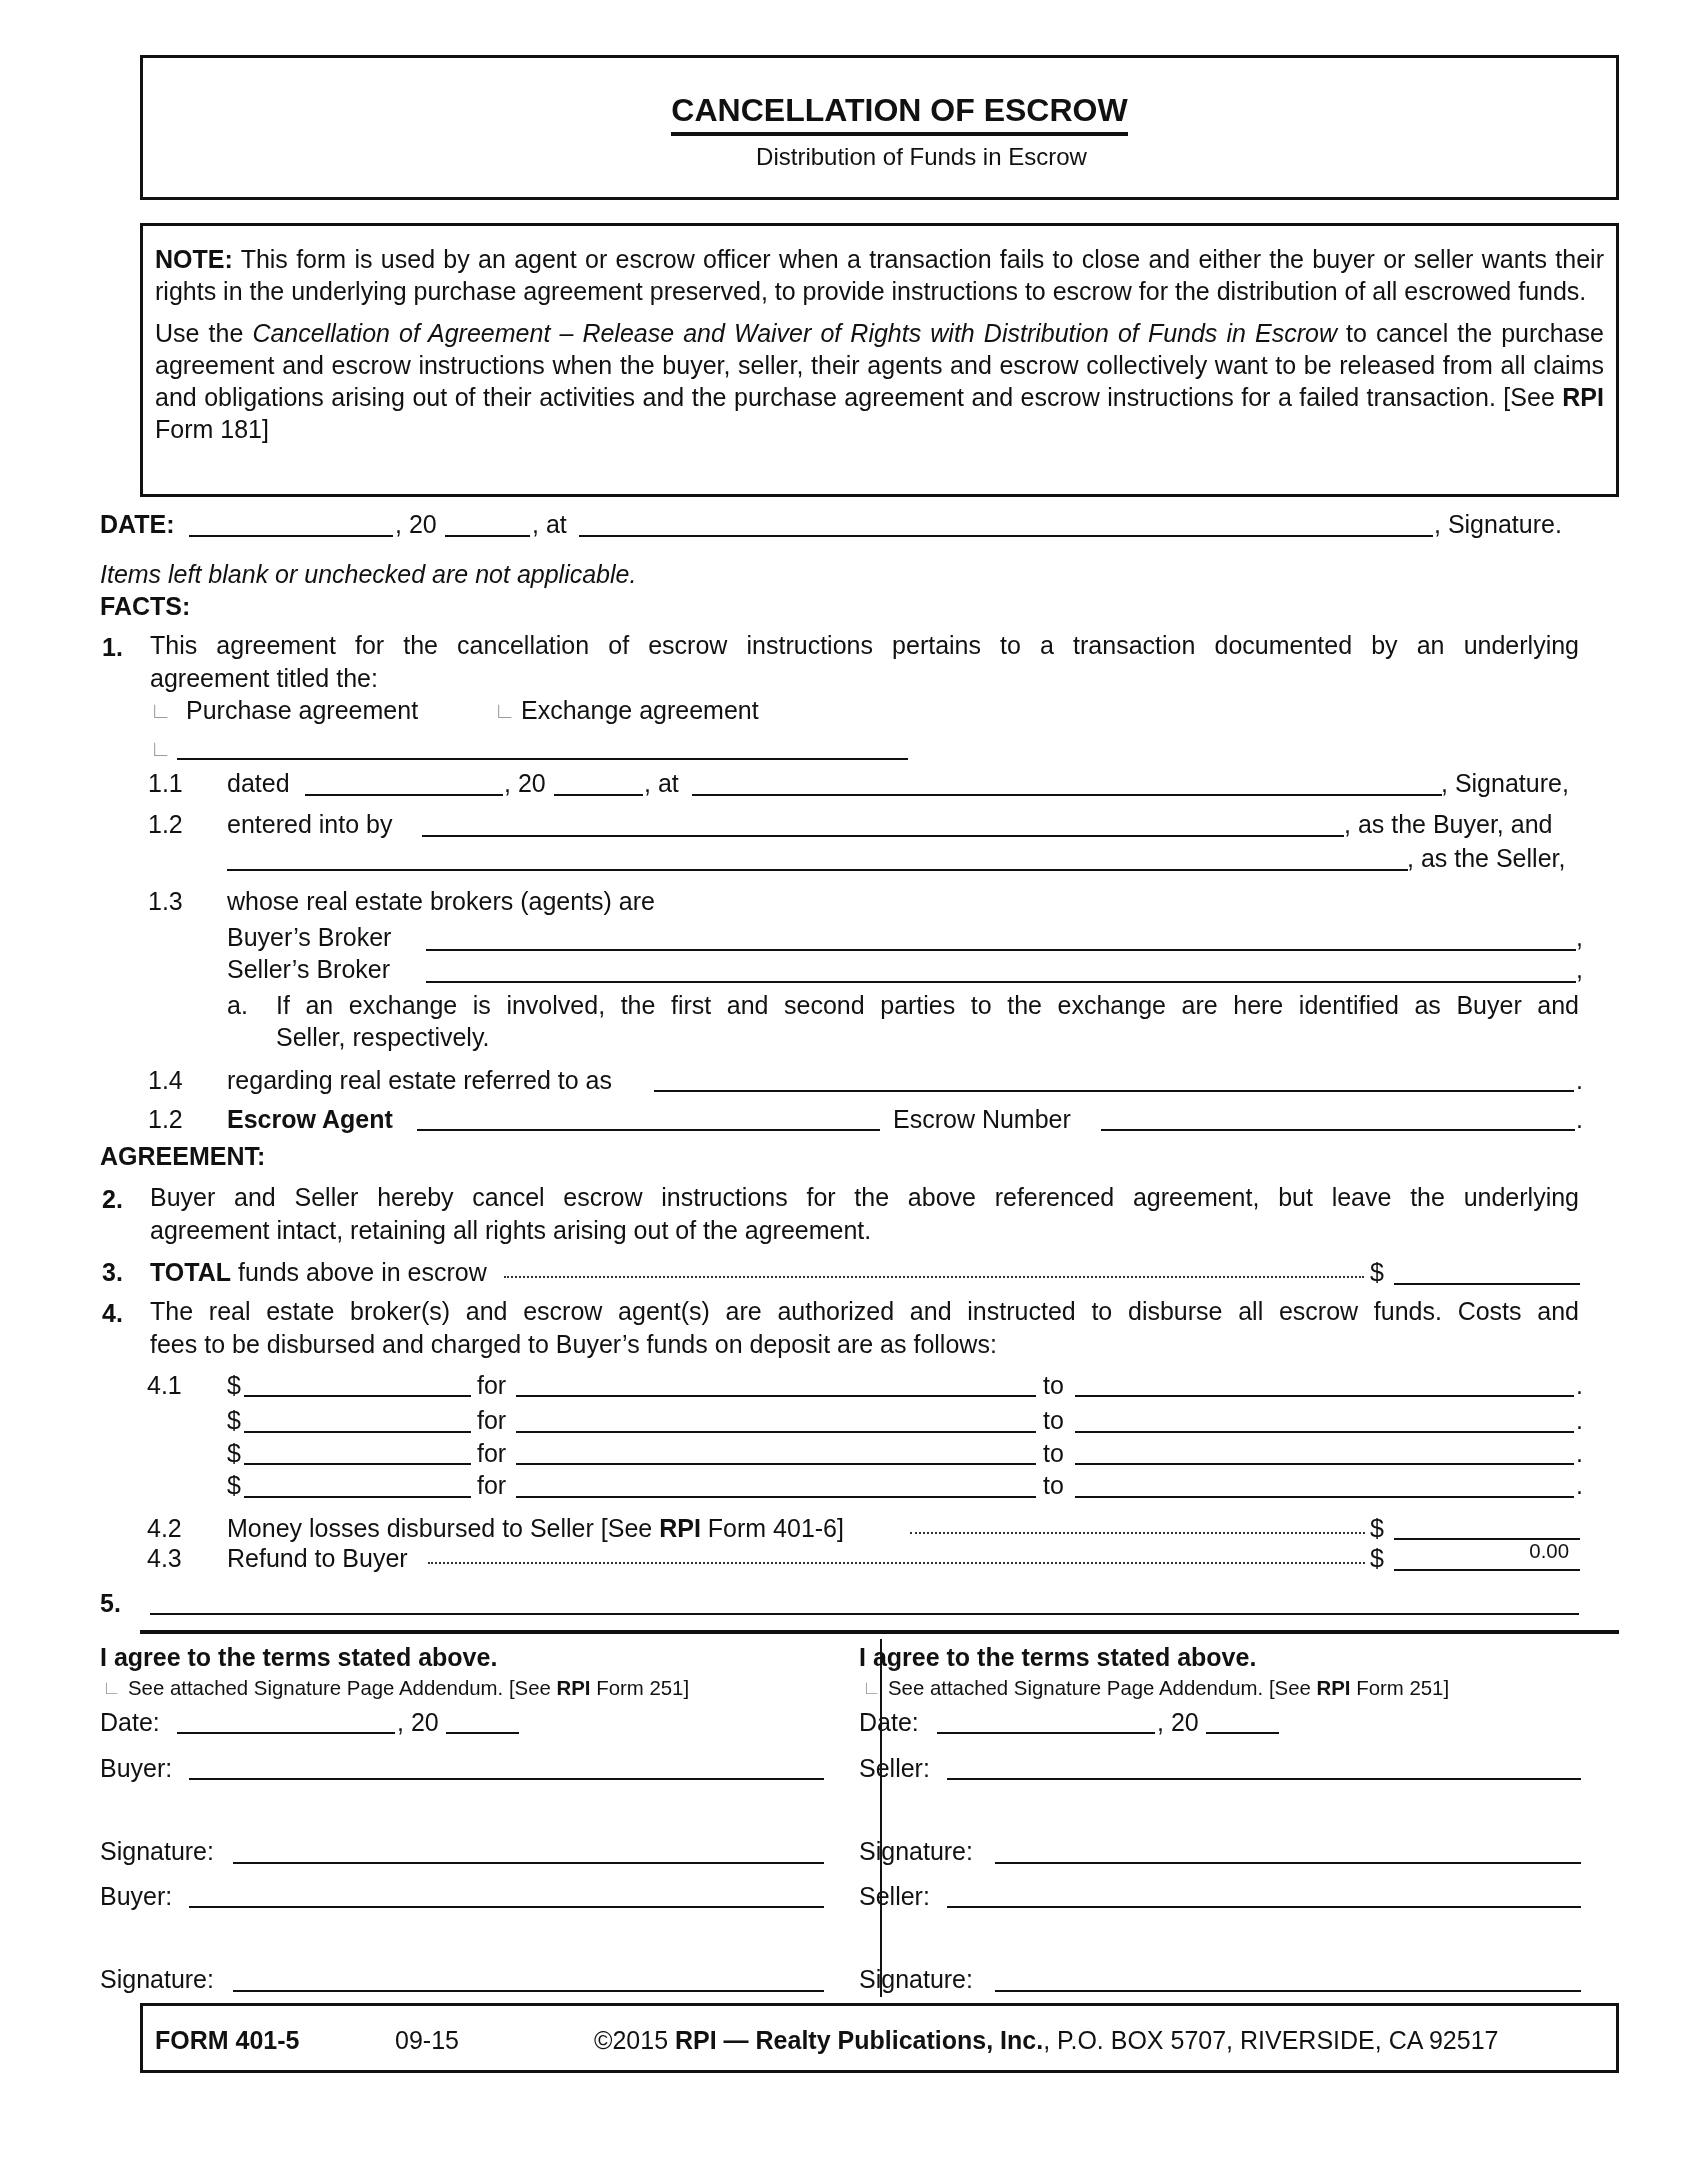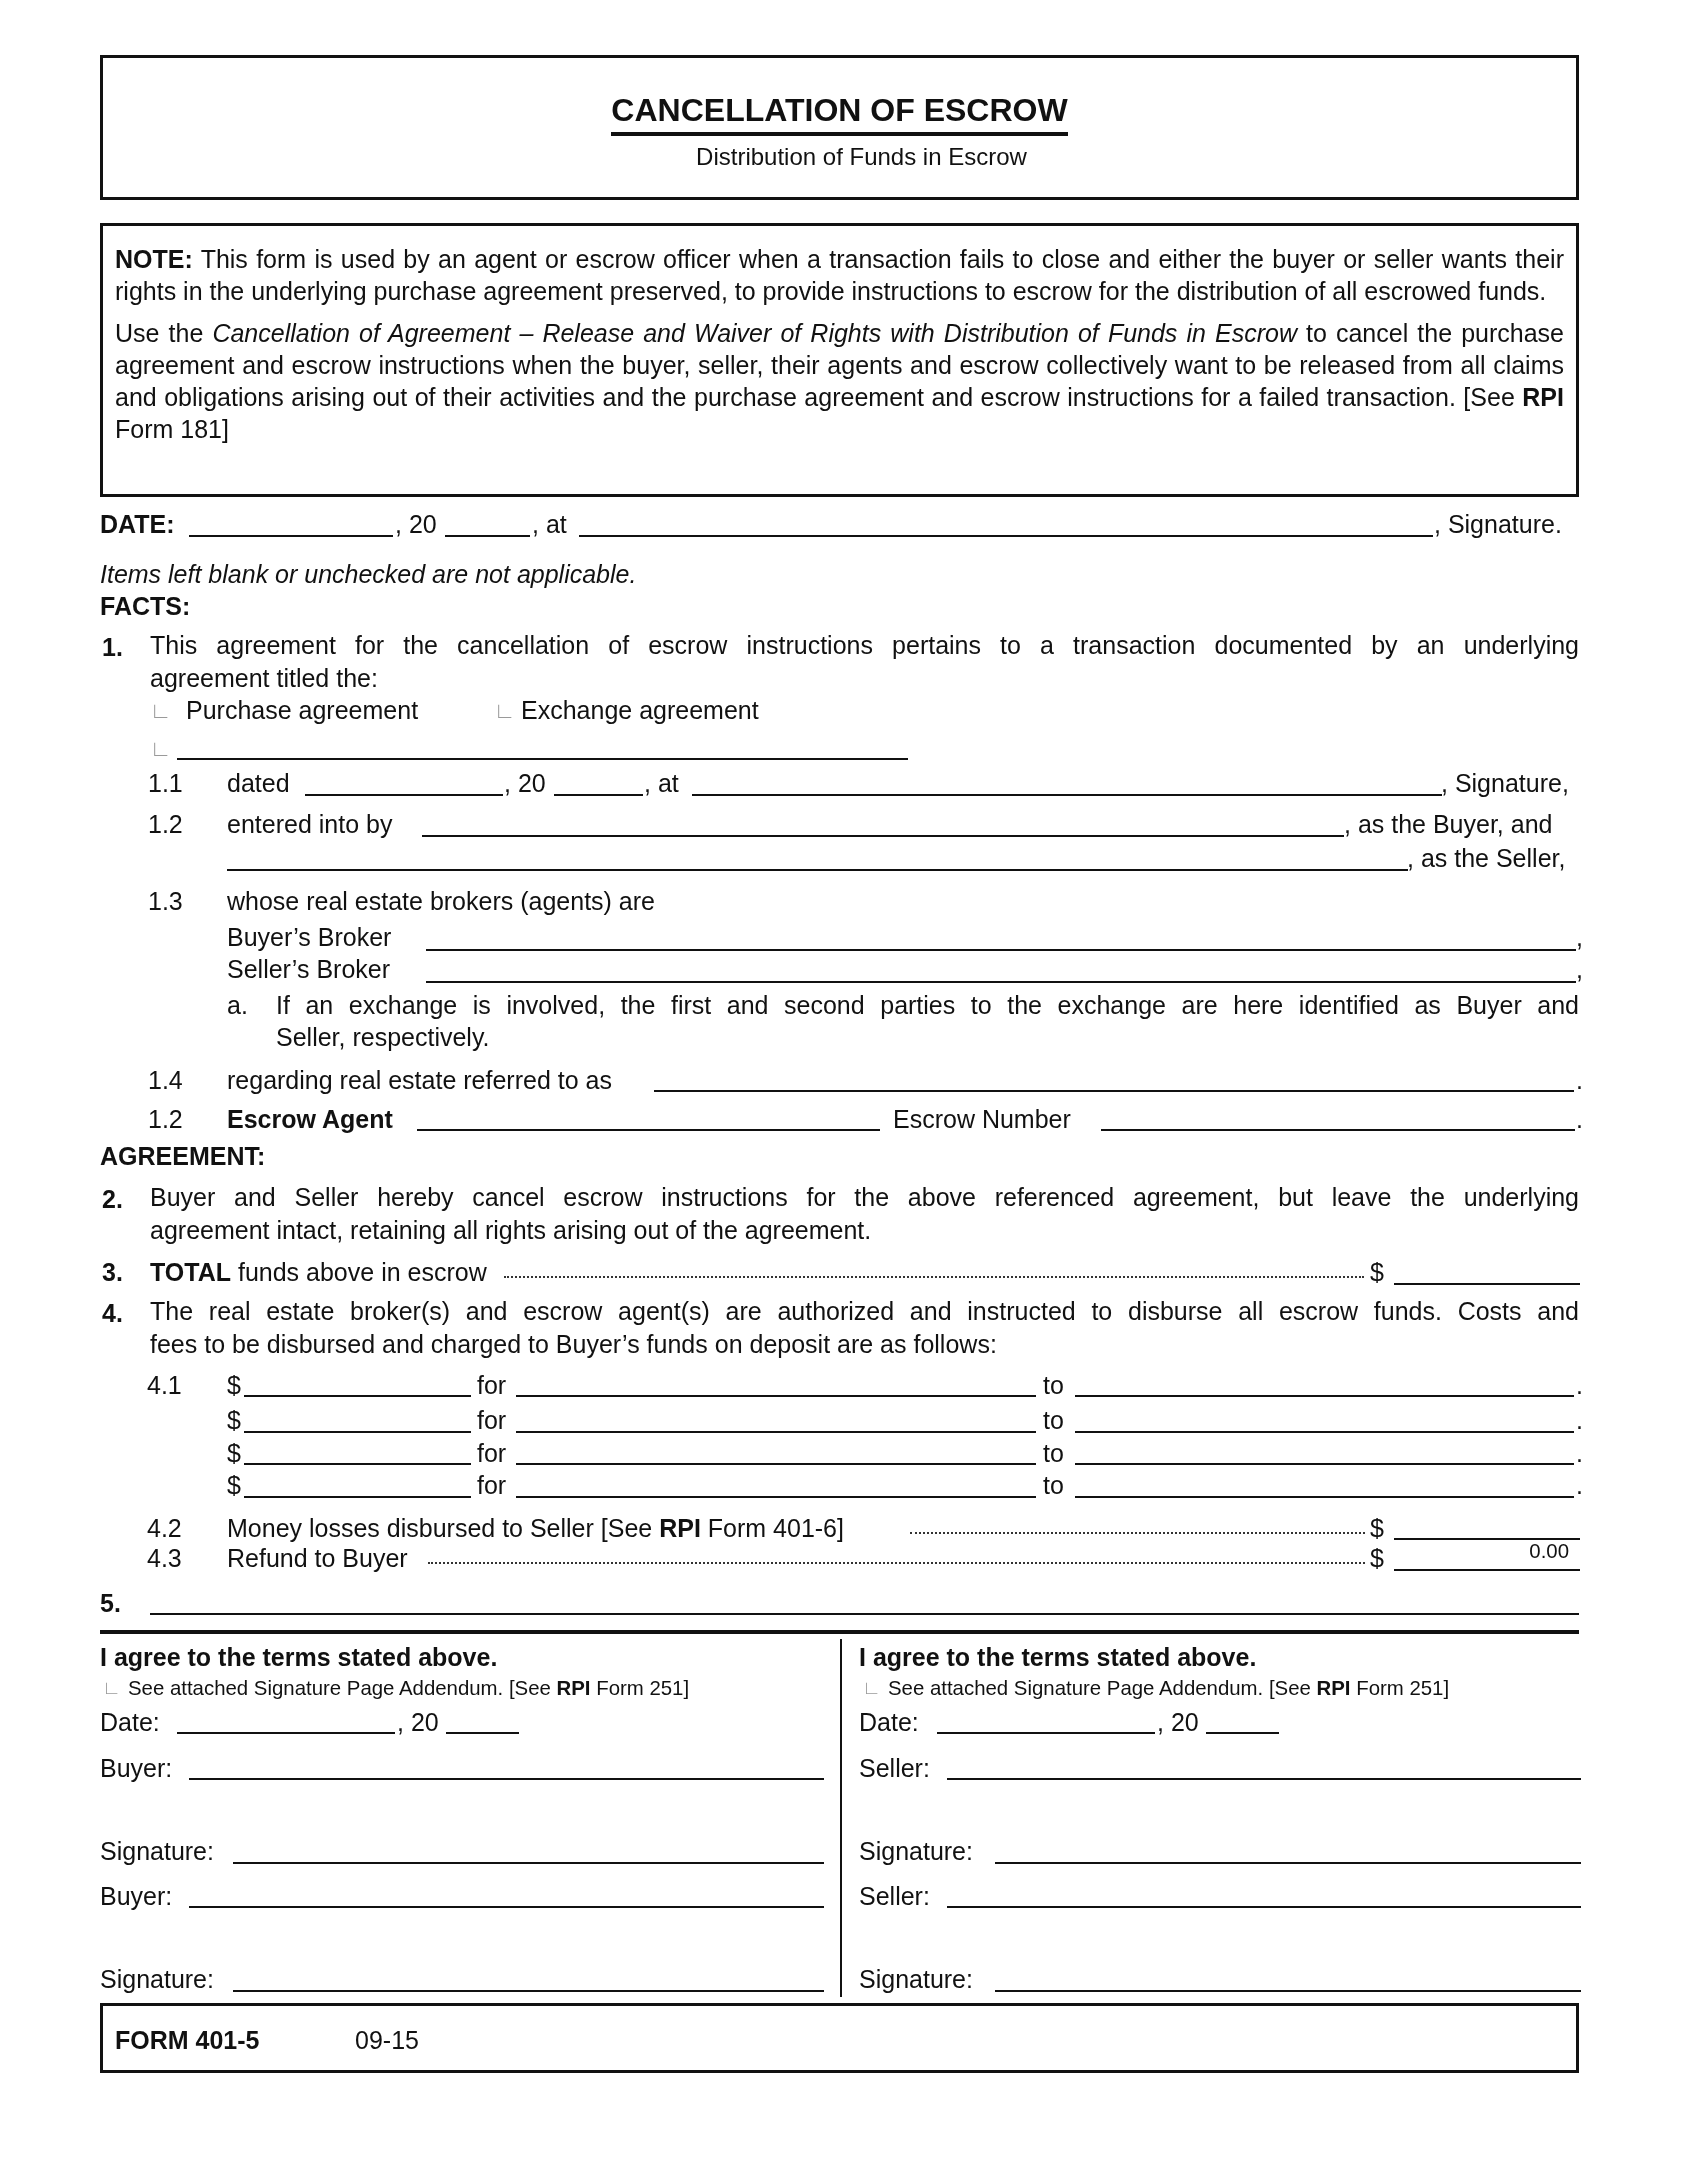--- a/index.html
+++ b/index.html
@@ -1,21 +1,21 @@
 <!DOCTYPE html>
 <html style="font-size:13.6px"><head>
 <meta charset="utf-8">
 <style>
   html, body { margin: 0; padding: 0; background: #ffffff; }
   body {
     width: 1685px; height: 2181px; position: relative; overflow: hidden;
     font-family: "Liberation Sans", sans-serif; color: #111;
     font-size: 25px;
   }
-  .abs { position: absolute; }
+  .abs { position: absolute; margin-left: 40px; }
   .line { position: absolute; border-bottom: 2.6px solid #111; height: 0; }
   .cb { position: absolute; color: #9a9a9a; font-size: 22px; line-height: 1; }
   .b { font-weight: bold; }
   .i { font-style: italic; }
   .txt { position: absolute; white-space: nowrap; line-height: 1.2; }
   .dots { position: absolute; border-bottom: 2.6px dotted #333; height: 0; }
 
   
   #header-box { left: 100px; top: 55px; width: 1479px; height: 145px; border: 3.4px solid #111; box-sizing: border-box; }
   #title { left: 0; right: 0; top: 34px; text-align: center; font-size: 32px; font-weight: bold; }
@@ -216,14 +216,15 @@
   <div class="line" style="left:995px;top:1835px;width:586px;height:27px;"></div>
   <div class="txt" style="left:859px;top:1881px;">Seller:</div>
   <div class="line" style="left:947px;top:1879px;width:634px;height:27px;"></div>
   <div class="txt" style="left:859px;top:1964px;">Signature:</div>
   <div class="line" style="left:995px;top:1963px;width:586px;height:27px;"></div>
 </div>
 
 <div id="footer-box" class="abs">
   <div class="txt b" style="left:12px;top:19px;">FORM 401-5</div>
   <div class="txt" style="left:252px;top:19px;">09-15</div>
+  <div class="txt" style="left:451px;top:19px;"><span>©2015 </span><b>RPI — Realty Publications, Inc.</b><span>, P.O. BOX 5707, RIVERSIDE, CA 92517</span></div>
 </div>
 
 
 </body></html>

